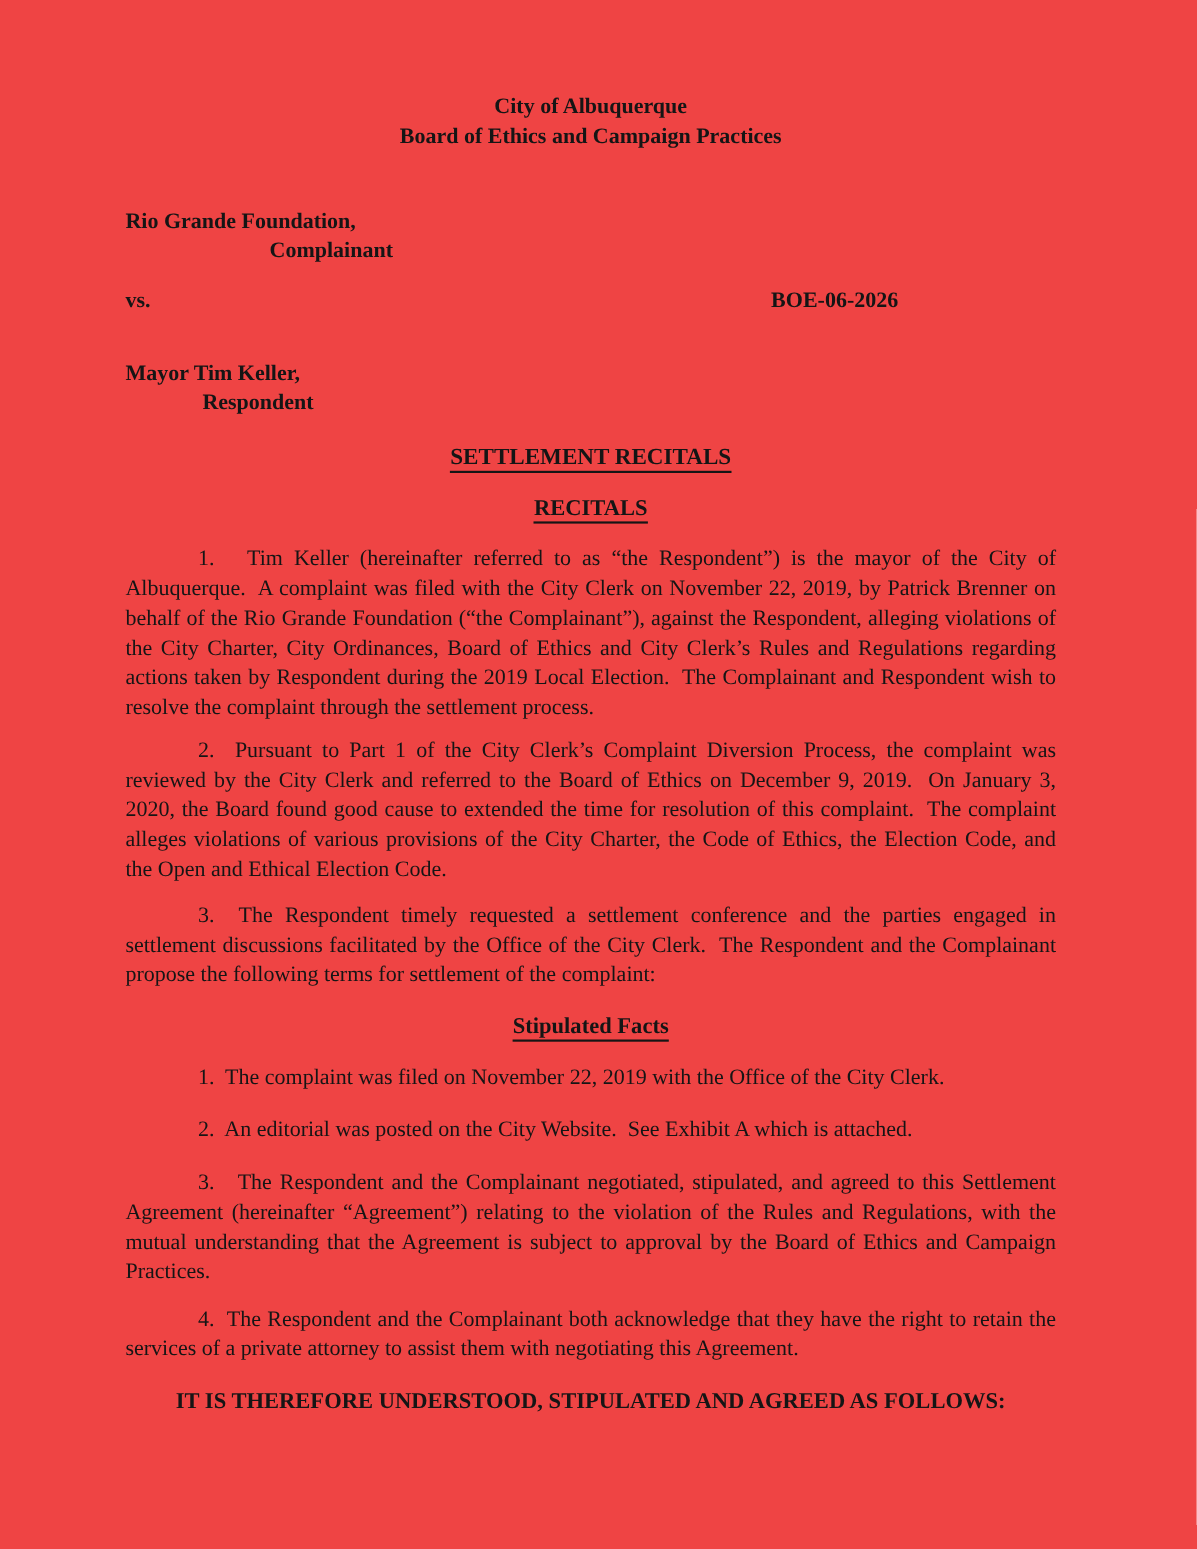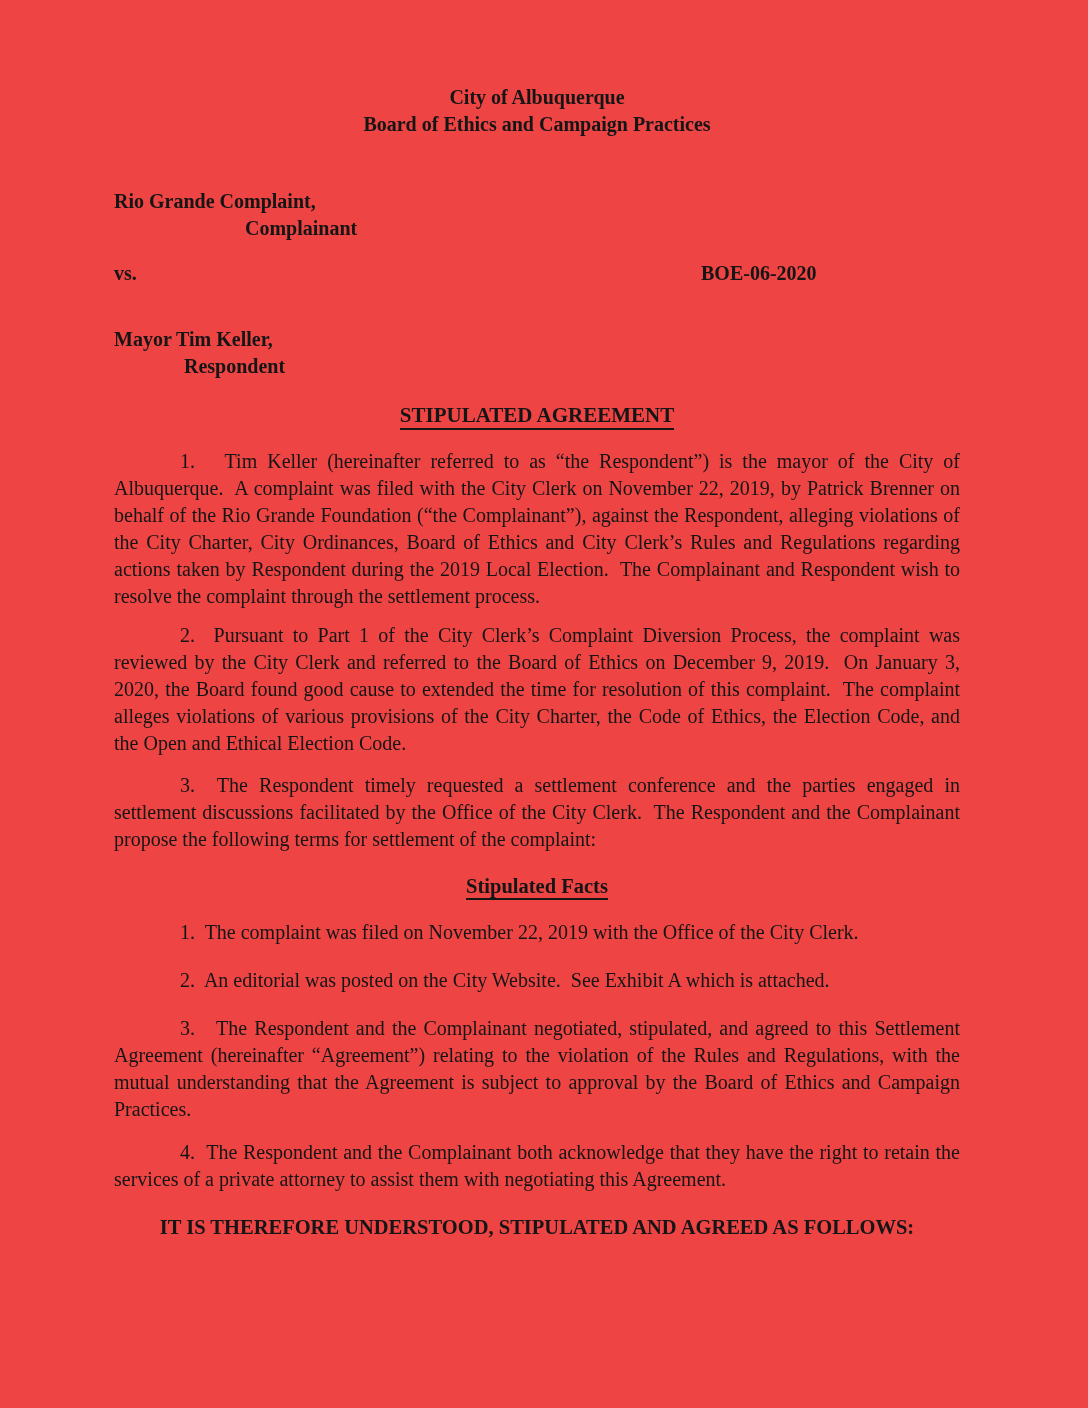--- a/index.html
+++ b/index.html
@@ -92,35 +92,36 @@
 
 <div class="page">
 
   <div class="doc-header">
     <div>City of Albuquerque</div>
     <div>Board of Ethics and Campaign Practices</div>
   </div>
 
   <div class="caption">
     <div class="party-block">
-      <div class="party-line">Rio Grande Complaint,</div>
+      <div class="party-line">Rio Grande Foundation,</div>
       <div class="party-line complainant-role">Complainant</div>
     </div>
     <div class="vs-row">
       <span>vs.</span>
-      <span class="case-number">BOE-06-2020</span>
+      <span class="case-number">BOE-06-2026</span>
     </div>
     <div class="party-block respondent-block">
       <div class="party-line">Mayor Tim Keller,</div>
       <div class="party-line respondent-role">Respondent</div>
     </div>
   </div>
 
-  <h1 class="doc-title"><span class="u">STIPULATED AGREEMENT</span></h1>
+  <h1 class="doc-title"><span class="u">SETTLEMENT RECITALS</span></h1>
 
+  <h2 class="section-heading"><span class="u">RECITALS</span></h2>
 
   <p class="body-para">1.&nbsp;&nbsp; Tim Keller (hereinafter referred to as “the Respondent”) is the mayor of the City of Albuquerque.&nbsp; A complaint was filed with the City Clerk on November 22, 2019, by Patrick Brenner on behalf of the Rio Grande Foundation (“the Complainant”), against the Respondent, alleging violations of the City Charter, City Ordinances, Board of Ethics and City Clerk’s Rules and Regulations regarding actions taken by Respondent during the 2019 Local Election.&nbsp; The Complainant and Respondent wish to resolve the complaint through the settlement process.</p>
   <p class="body-para para-tight">2.&nbsp; Pursuant to Part 1 of the City Clerk’s Complaint Diversion Process, the complaint was reviewed by the City Clerk and referred to the Board of Ethics on December 9, 2019.&nbsp; On January 3, 2020, the Board found good cause to extended the time for resolution of this complaint.&nbsp; The complaint alleges violations of various provisions of the City Charter, the Code of Ethics, the Election Code, and the Open and Ethical Election Code.</p>
   <p class="body-para para-med">3.&nbsp; The Respondent timely requested a settlement conference and the parties engaged in settlement discussions facilitated by the Office of the City Clerk.&nbsp; The Respondent and the Complainant propose the following terms for settlement of the complaint:</p>
 
   <h2 class="section-heading"><span class="u">Stipulated Facts</span></h2>
 
   <p class="body-para">1.&nbsp; The complaint was filed on November 22, 2019 with the Office of the City Clerk.</p>
   <p class="body-para fact-gap">2.&nbsp; An editorial was posted on the City Website.&nbsp; See Exhibit A which is attached.</p>
   <p class="body-para fact-gap">3.&nbsp;&nbsp; The Respondent and the Complainant negotiated, stipulated, and agreed to this Settlement Agreement (hereinafter “Agreement”) relating to the violation of the Rules and Regulations, with the mutual understanding that the Agreement is subject to approval by the Board of Ethics and Campaign Practices.</p>

